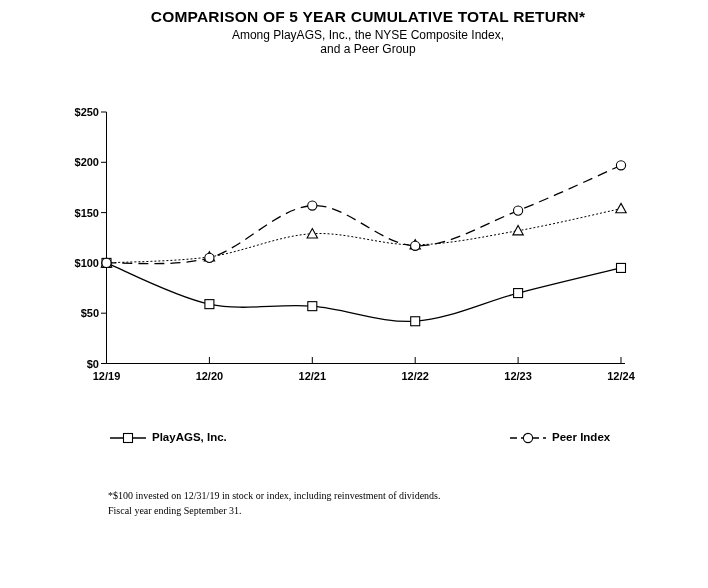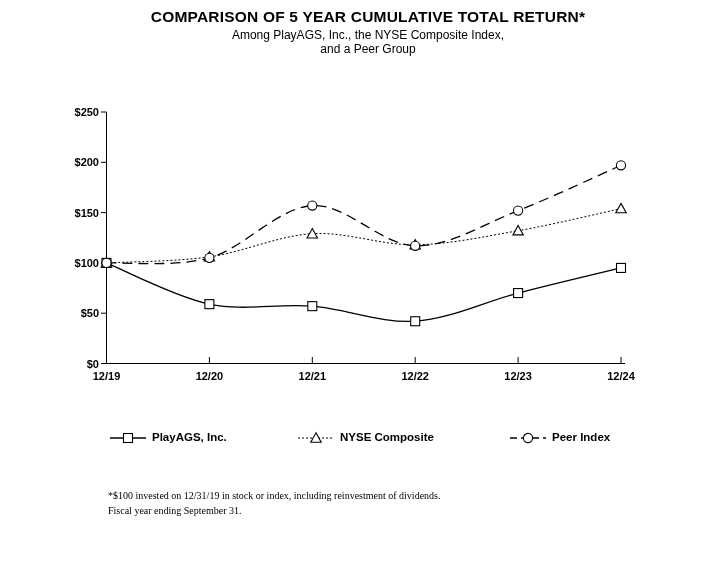--- a/index.html
+++ b/index.html
@@ -131,27 +131,20 @@
     </svg>
 
   <div class="legend-item" style="left:110px;">
     <svg class="legend-swatch" width="36" height="14">
         <line x1="0" y1="7" x2="36" y2="7" stroke="#000000" stroke-width="1.3"></line>
         <rect x="13.5" y="2.5" width="9" height="9" fill="#ffffff" stroke="#000000" stroke-width="1.1"></rect>
       </svg>
     <span class="legend-label">PlayAGS, Inc.</span>
   </div>
 
-  <div class="legend-item" style="left:298px;">
-    <svg class="legend-swatch" width="36" height="14">
-        <line x1="0" y1="7" x2="36" y2="7" stroke="#000000" stroke-width="1" stroke-dasharray="2 2"></line>
-        <polygon points="18,1.7999999999999998 23.2,11.2 12.8,11.2" fill="#ffffff" stroke="#000000" stroke-width="1.1"></polygon>
-      </svg>
-    <span class="legend-label">NYSE Composite</span>
-  </div>
 
   <div class="legend-item" style="left:510px;">
     <svg class="legend-swatch" width="36" height="14">
         <line x1="0" y1="7" x2="36" y2="7" stroke="#000000" stroke-width="1.3" stroke-dasharray="7 4"></line>
         <circle cx="18" cy="7" r="4.6" fill="#ffffff" stroke="#000000" stroke-width="1.1"></circle>
       </svg>
     <span class="legend-label">Peer Index</span>
   </div>
 
   <div class="footnote">

